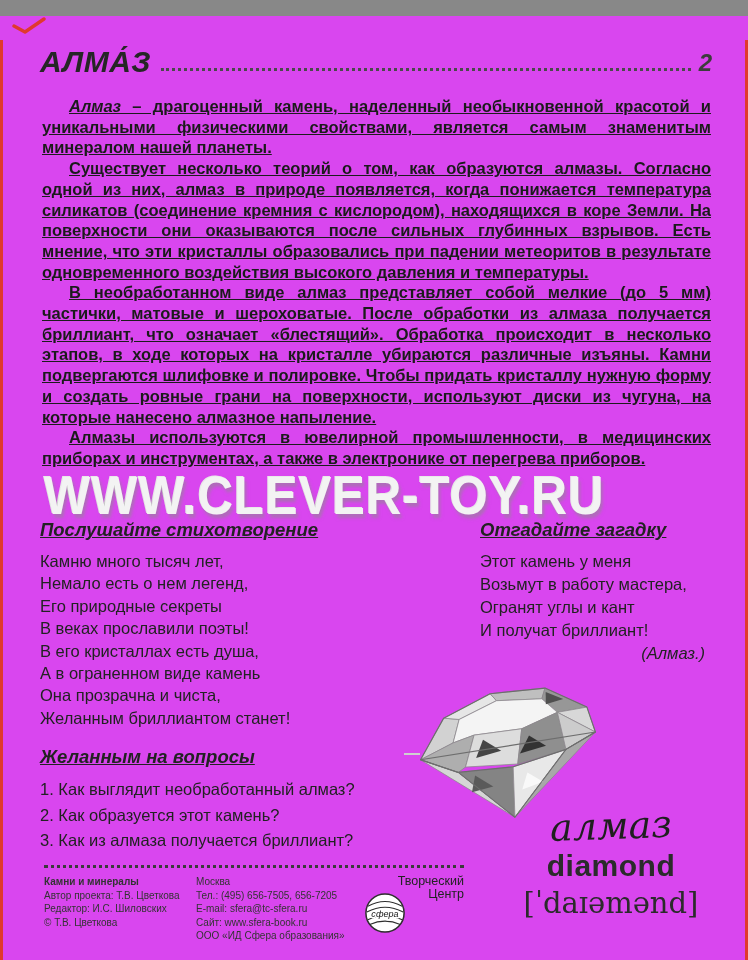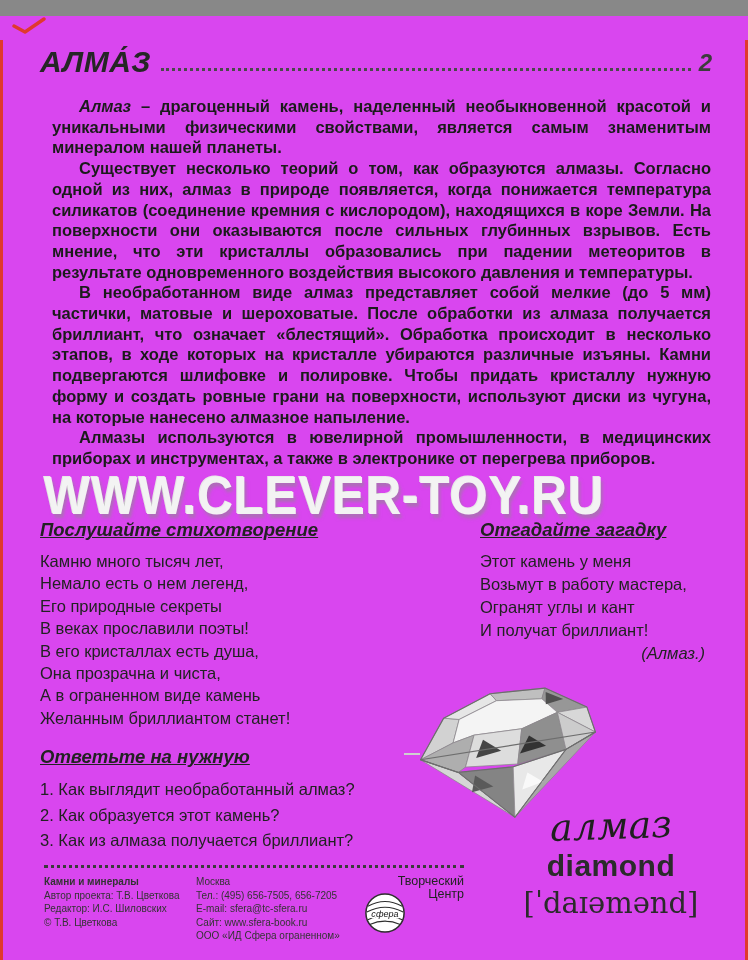--- a/index.html
+++ b/index.html
@@ -12,21 +12,21 @@
   .edge{position:absolute;background:#e0392e;}
   .edge-left{left:0;top:24px;bottom:0;width:3px;}
   .edge-right{right:0;top:24px;bottom:0;width:3px;}
   .red-check{position:absolute;left:12px;top:1px;width:36px;height:18px;}
   
   .header{position:absolute;left:40px;right:36px;top:30px;display:flex;align-items:flex-end;}
   .title{font-size:30px;font-weight:bold;font-style:italic;letter-spacing:.5px;color:#262626;line-height:32px;white-space:nowrap;}
   .leader{flex:1;border-bottom:3px dotted #4a4a4a;margin:0 8px 7px 10px;height:1px;}
   .pageno{font-size:24px;font-weight:bold;font-style:italic;color:#3c3c3c;line-height:30px;}
   
-  .bodytext{position:absolute;left:52px;right:37px;top:80px;z-index:2;}
+  .bodytext{position:absolute;left:42px;right:37px;top:80px;z-index:2;text-decoration:underline;}
   .bodytext p{margin:0;font-size:16.5px;line-height:20.7px;font-weight:bold;
     text-align:justify;text-indent:27px;color:#1b1b1b;letter-spacing:0;}
   .bodytext .lead{font-style:italic;}
   
   .watermark{
     position:absolute;left:44px;top:452px;width:664px;z-index:1;
     font-size:49px;font-weight:bold;letter-spacing:1px;white-space:nowrap;
     color:#f3f3f3;text-shadow:2px 3px 3px rgba(140,140,140,.55),-1px -1px 0 #e9e9e9;
     transform:scaleY(1.08);user-select:none;
   }
@@ -87,26 +87,26 @@
 
   <div class="columns">
     <div class="col-left">
       <h2 class="sec">Послушайте стихотворение</h2>
       <div class="poem">
         <div>Камню много тысяч лет,</div>
         <div>Немало есть о нем легенд,</div>
         <div>Его природные секреты</div>
         <div>В веках прославили поэты!</div>
         <div>В его кристаллах есть душа,</div>
+        <div>А в ограненном виде камень</div>
         <div>Она прозрачна и чиста,</div>
-        <div>А в ограненном виде камень</div>
         <div>Желанным бриллиантом станет!</div>
       </div>
       <div class="questions">
-        <h2 class="sec">Ответьте на нужную</h2>
+        <h2 class="sec">Желанным на вопросы</h2>
         <div class="q">1. Как выглядит необработанный алмаз?</div>
         <div class="q">2. Как образуется этот камень?</div>
         <div class="q">3. Как из алмаза получается бриллиант?</div>
       </div>
     </div>
     <div class="col-right">
       <h2 class="sec">Отгадайте загадку</h2>
       <div class="riddle">
         <div>Этот камень у меня</div>
         <div>Возьмут в работу мастера,</div>
@@ -163,21 +163,21 @@
       <div class="fser">Камни и минералы</div>
       <div>Автор проекта: Т.В. Цветкова</div>
       <div>Редактор: И.С. Шиловских</div>
       <div>© Т.В. Цветкова</div>
     </div>
     <div class="fcol fcol-2">
       <div>Москва</div>
       <div>Тел.: (495) 656-7505, 656-7205</div>
       <div>E-mail: sfera@tc-sfera.ru</div>
       <div>Сайт: www.sfera-book.ru</div>
-      <div>ООО «ИД Сфера ограненном»</div>
+      <div>ООО «ИД Сфера образования»</div>
     </div>
     <div class="flogo">
       <div class="flogo-text">
         <div>Творческий</div>
         <div>Центр</div>
       </div>
       <svg class="flogo-globe" viewBox="0 0 44 44">
         <circle cx="22" cy="22" r="20" fill="#ffffff" stroke="#2e2e2e" stroke-width="1.6"></circle>
         <path d="M4 15 Q22 5 40 15" fill="none" stroke="#2e2e2e" stroke-width="1.1"></path>
         <path d="M3 21 Q22 11 41 21" fill="none" stroke="#2e2e2e" stroke-width="1.1"></path>

